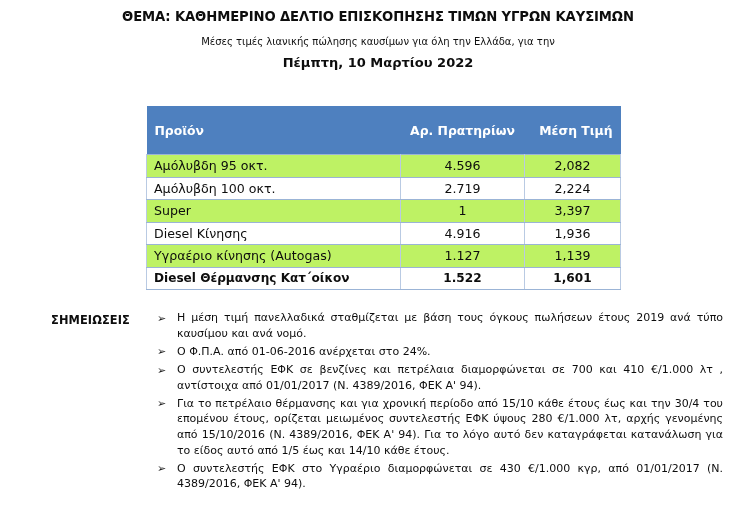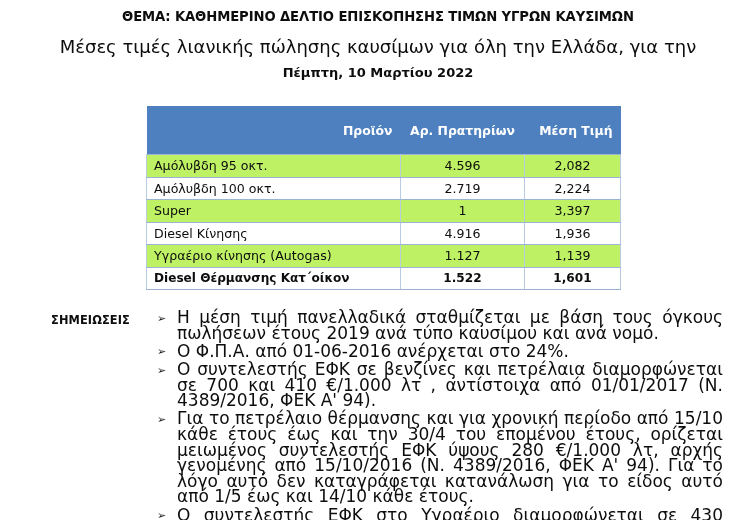--- a/index.html
+++ b/index.html
@@ -22,21 +22,21 @@
     text-align: center;
     padding-top: 9px;
   }
   .doc-title {
     font-size: 13.2px;
     font-weight: bold;
     letter-spacing: -0.1px;
     line-height: 1.25;
   }
   .doc-subtitle {
-    font-size: 18px;
+    font-size: 10px;
     font-weight: normal;
     line-height: 1.25;
     margin-top: 10px;
   }
   .doc-date {
     font-size: 13px;
     font-weight: bold;
     line-height: 1.25;
     margin-top: 7px;
   }
@@ -66,21 +66,21 @@
   thead th {
     background: #4E80BF;
     color: #ffffff;
     font-size: 12.4px;
     font-weight: bold;
     height: 48px;
     vertical-align: middle;
     border: none;
     padding: 0 8px;
   }
-  thead th.th-product { text-align: right; }
+  thead th.th-product { text-align: left; }
   thead th.th-stations { text-align: center; }
   thead th.th-price { text-align: right; }
 
   tbody td {
     font-size: 12.6px;
     height: 21.5px;
     padding: 0 7px;
     border-top: 1px solid #9BB4D6;
     border-bottom: 1px solid #9BB4D6;
     border-left: 1px solid #B9CAE3;
@@ -123,21 +123,21 @@
   .note-bullet {
     flex: 0 0 auto;
     width: 20px;
     font-size: 11px;
     color: #1a1a1a;
     line-height: 15.5px;
     padding-top: 0.5px;
   }
   .note-text {
     flex: 1 1 auto;
-    font-size: 17px;
+    font-size: 11px;
     line-height: 15.6px;
     text-align: justify;
     text-justify: inter-word;
     hyphens: none;
   }
   .note-text.no-justify { text-align: left; }
 </style>
 </head>
 <body>
 

